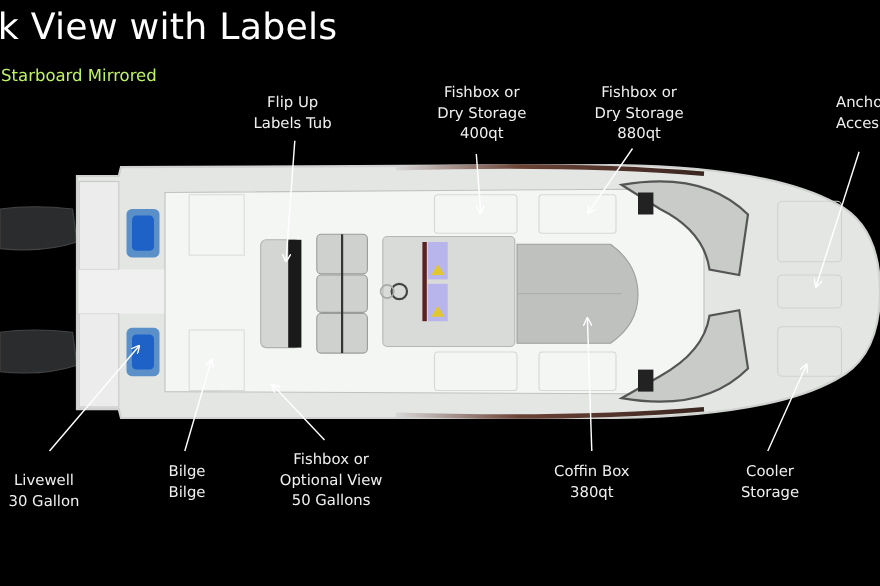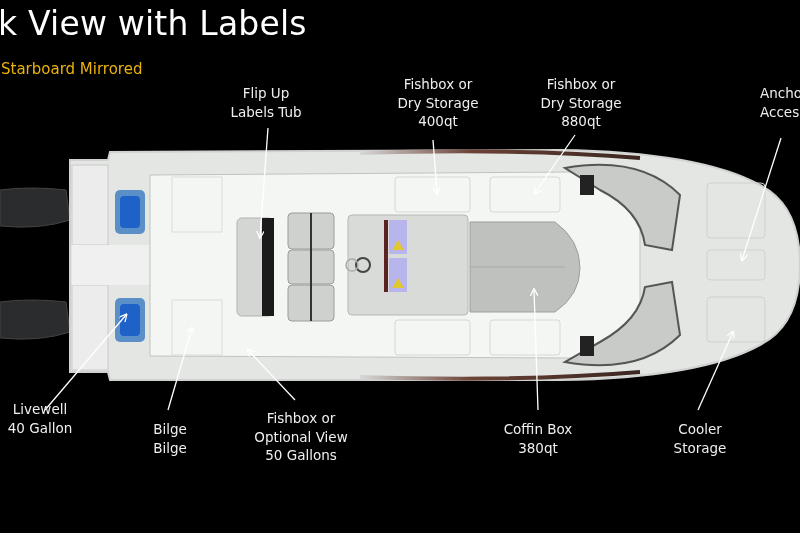--- a/index.html
+++ b/index.html
@@ -1,18 +1,18 @@
 <!DOCTYPE html>
 <html><head>
 <meta charset="utf-8">
 <style>
   html,body{margin:0;padding:0;background:#000;}
   body{width:800px;height:533px;position:relative;overflow:hidden;font-family:"DejaVu Sans","Liberation Sans",sans-serif;color:#f2f2f2;}
   .title{position:absolute;left:-2px;top:4px;font-size:33px;font-weight:400;letter-spacing:0.2px;color:#fff;white-space:nowrap;}
-  .subtitle{position:absolute;left:1px;top:60px;font-size:15px;color:#eab308;white-space:nowrap;}
+  .subtitle{position:absolute;left:1px;top:60px;font-size:15px;color:#bef264;white-space:nowrap;}
   .label{position:absolute;font-size:13.5px;line-height:18.5px;text-align:center;color:#efefef;white-space:nowrap;transform:translateX(-50%);}
   .label div{display:block;}
   svg.boat{position:absolute;left:0;top:0;}
 </style>
 </head>
 <body>
 
 <div class="title">k View with Labels</div>
 <div class="subtitle">Starboard Mirrored</div>
 
@@ -124,23 +124,23 @@
 </div>
 <div class="label" style="left:581px;top:75px;">
   <div>Fishbox or</div>
   <div>Dry Storage</div>
   <div>880qt</div>
 </div>
 <div class="label" style="left:760px;top:84px;transform:none;text-align:left;">
   <div>Ancho</div>
   <div>Acces</div>
 </div>
-<div class="label" style="left:40px;top:400px;text-align:center;">
+<div class="label" style="left:40px;top:428px;text-align:center;">
   <div>Livewell</div>
-  <div>40 Gallon</div>
+  <div>30 Gallon</div>
 </div>
 <div class="label" style="left:170px;top:420px;">
   <div>Bilge</div>
   <div>Bilge</div>
 </div>
 <div class="label" style="left:301px;top:409px;">
   <div>Fishbox or</div>
   <div>Optional View</div>
   <div>50 Gallons</div>
 </div>

